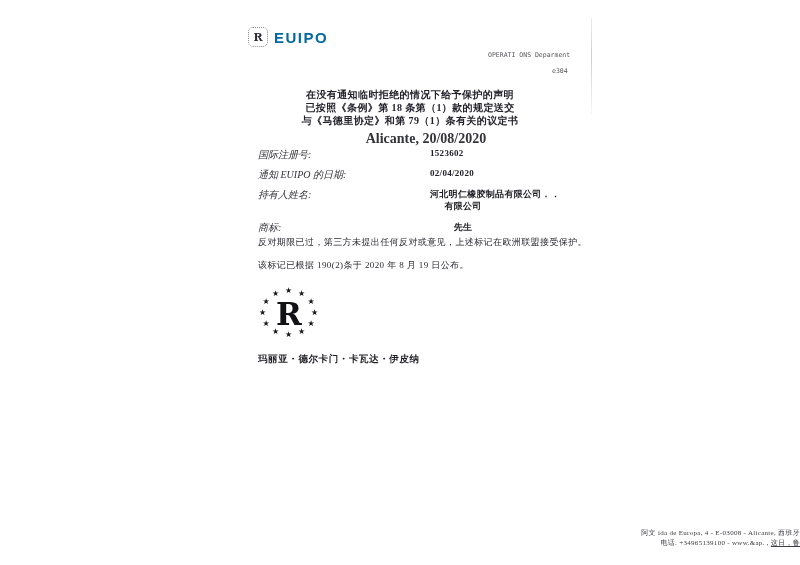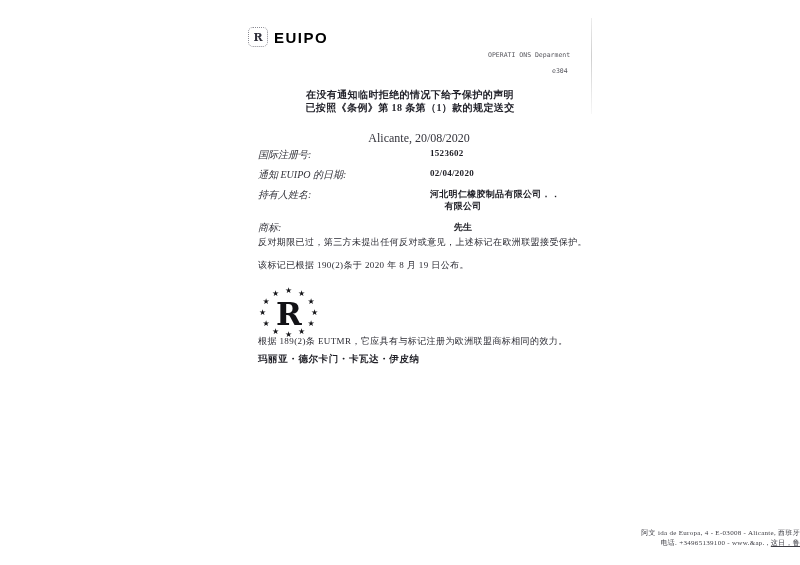--- a/index.html
+++ b/index.html
@@ -6,33 +6,33 @@
   .page{position:relative;width:800px;height:565px;background:#ffffff;overflow:hidden;
         font-family:"Liberation Serif","DejaVu Serif",serif;color:#2e2e36;}
   .abs{position:absolute;}
 
   
   .logo{left:248px;top:27px;display:flex;align-items:center;gap:6px;}
   .rmark{width:18px;height:18px;border:1px dotted #8a8a92;border-radius:5px;
          display:flex;align-items:center;justify-content:center;
          font:bold 11px "DejaVu Serif",serif;color:#2f2f3a;}
   .logotext{font:800 15px "Liberation Sans","DejaVu Sans",sans-serif;
-            letter-spacing:1.5px;color:#000000;}
+            letter-spacing:1.5px;color:#0369a1;}
 
   
   .dept1{left:488px;top:51px;font:6.5px "DejaVu Sans Mono",monospace;color:#55555c;}
   .dept2{left:552px;top:67px;font:6.5px "DejaVu Sans Mono",monospace;color:#55555c;}
 
   .crease{left:591px;top:18px;width:1px;height:96px;
           background:linear-gradient(#ececec,#cfcfcf 40%,#f7f7f7);}
 
   
   .title{left:230px;top:88px;width:360px;text-align:center;font-weight:bold;
          font-size:10px;line-height:13px;color:#23232b;letter-spacing:.4px;}
-  .placedate{left:239px;top:131px;width:360px;text-align:center;font-size:12px;color:#33333b;}
+  .placedate{left:246px;top:131px;width:360px;text-align:center;font-size:14px;color:#33333b;font-weight:bold;}
 
   
   .flabel{left:258px;font-style:italic;font-size:10px;color:#33333b;}
   .fvalue{left:430px;font-weight:bold;font-size:9px;color:#1d1d24;letter-spacing:.3px;}
   .fcenter{width:66px;text-align:center;}
 
   .para{left:258px;font-size:9px;color:#2a2a32;letter-spacing:.4px;white-space:nowrap;}
 
   
   .seal{left:256px;top:287px;width:66px;height:56px;}
@@ -56,20 +56,21 @@
   </div>
 
   <div class="abs dept1">OPERATI ONS Deparment</div>
   <div class="abs dept2">e304</div>
 
   <div class="abs crease"></div>
 
   <div class="abs title">
     <div>在没有通知临时拒绝的情况下给予保护的声明</div>
     <div>已按照《条例》第 18 条第（1）款的规定送交</div>
+    <div>与《马德里协定》和第 79（1）条有关的议定书</div>
   </div>
   <div class="abs placedate">Alicante, 20/08/2020</div>
 
   <div class="abs flabel" style="top:148px">国际注册号:</div>
   <div class="abs fvalue" style="top:148px">1523602</div>
 
   <div class="abs flabel" style="top:168px">通知 EUIPO 的日期:</div>
   <div class="abs fvalue" style="top:168px">02/04/2020</div>
 
   <div class="abs flabel" style="top:188px">持有人姓名:</div>
@@ -91,21 +92,20 @@
       <span class="seal-star" style="left: 51.5167px; top: 33px;">★</span>
       <span class="seal-star" style="left: 42px; top: 41.0526px;">★</span>
       <span class="seal-star" style="left: 29px; top: 44px;">★</span>
       <span class="seal-star" style="left: 16px; top: 41.0526px;">★</span>
       <span class="seal-star" style="left: 6.48334px; top: 33px;">★</span>
       <span class="seal-star" style="left: 3px; top: 22px;">★</span>
       <span class="seal-star" style="left: 6.48334px; top: 11px;">★</span>
       <span class="seal-star" style="left: 16px; top: 2.94744px;">★</span>
     </div>
 
-  <div class="abs para" style="top:335px">根据 189(2)条 EUTMR，它应具有与标记注册为欧洲联盟商标相同的效力。</div>
 
   <div class="abs sig">玛丽亚・德尔卡门・卡瓦达・伊皮纳</div>
 
   <div class="abs foot" style="top:528px">阿文 ida de Europa, 4 - E-03008 - Alicante, 西班牙</div>
   <div class="abs foot" style="top:538px">
     <span>电话. +34965139100 - www.&amp;ap. , </span><u>这日，鲁</u>
   </div>
 
 </div>
 

